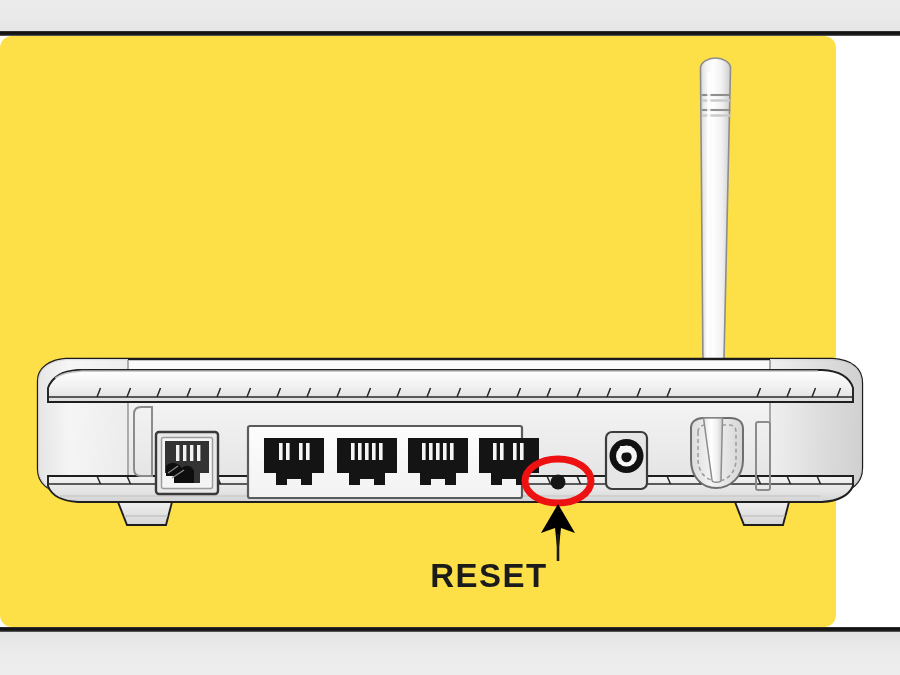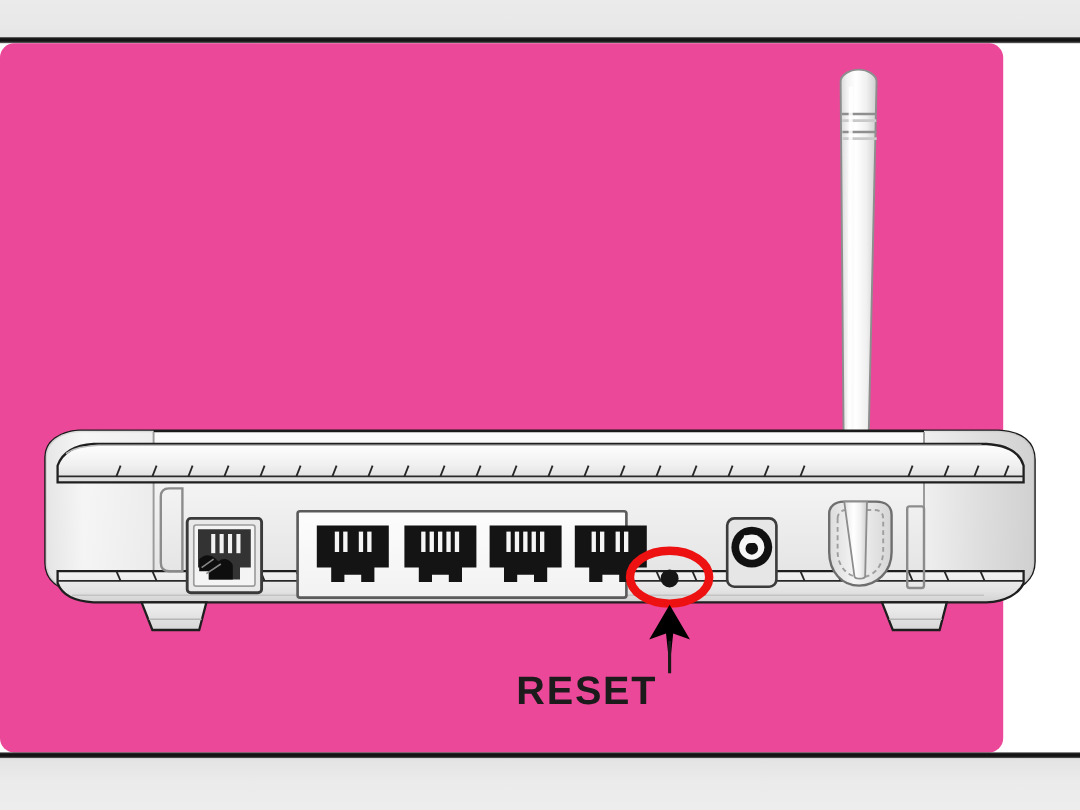--- a/index.html
+++ b/index.html
@@ -33,21 +33,21 @@
     height: 5px;
     background: linear-gradient(180deg,#3a3a3a 0%, #141414 30%, #131313 65%, #6a6a6a 100%);
   }
   .rule-top { top: 31px; }
   .rule-bottom { top: 627px; }
 
   .canvas-area {
     position: absolute;
     top: 36px; left: 0;
     width: 836px; height: 591px;
-    background: #ec4899;
+    background: #fde047;
     border-radius: 12px;
   }
 
   
   #art { position: absolute; top: 0; left: 0; }
 
   .reset-label {
     position: absolute;
     left: 0;
     top: 521px;

